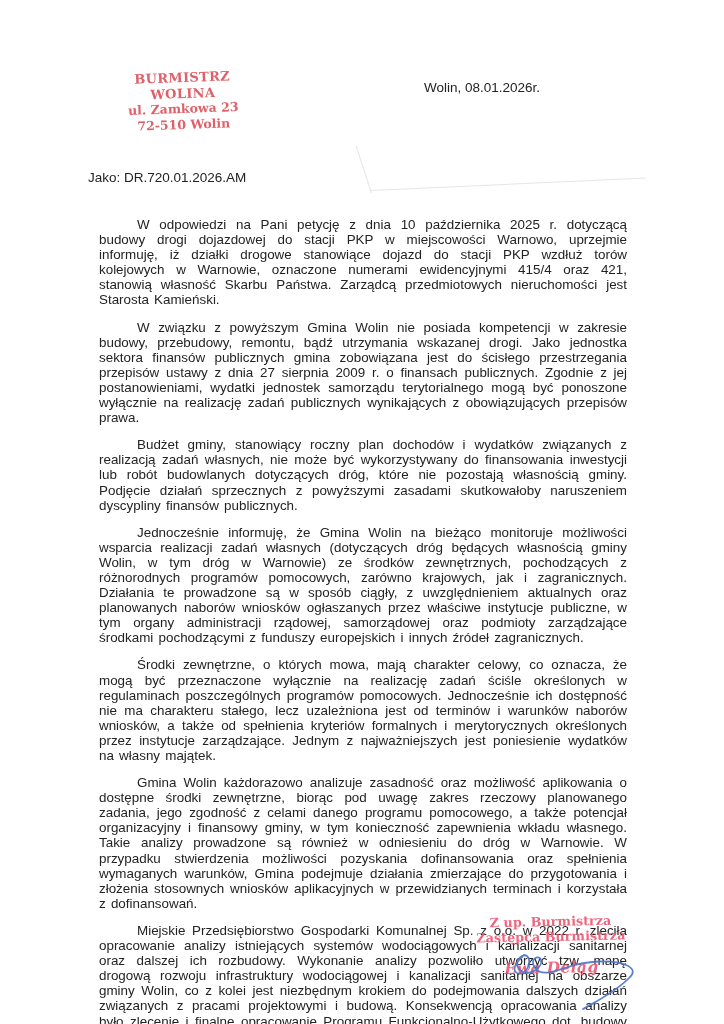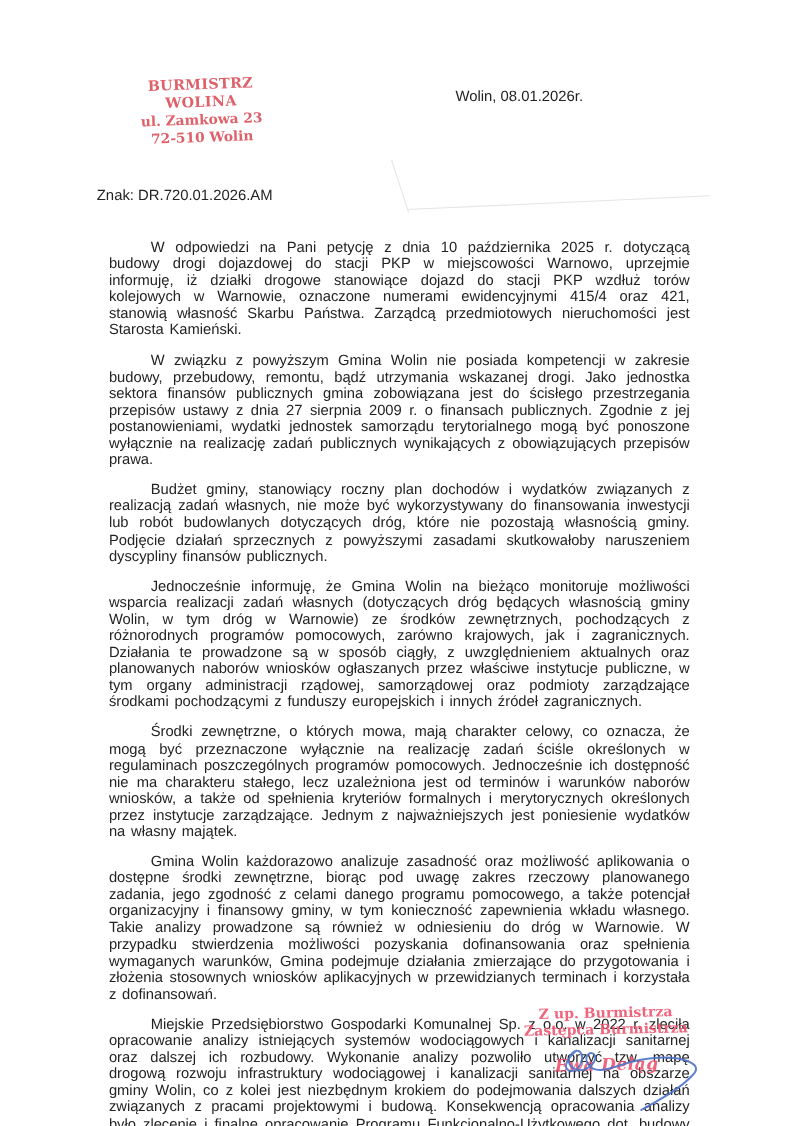--- a/index.html
+++ b/index.html
@@ -19,21 +19,21 @@
     font-family:"DejaVu Serif",serif;
     font-weight:bold;
     transform:rotate(-2deg);
     opacity:.93;
     line-height:15.5px;
   }
   .stamp-header .l1{font-size:13px;letter-spacing:.3px;}
   .stamp-header .l2,.stamp-header .l3{font-size:12.5px;}
   
   .date-line{
-    position:absolute;left:414px;top:80px;
+    position:absolute;left:424px;top:80px;
     font-size:13.5px;
   }
   .ref-line{
     position:absolute;left:88px;top:170px;
     font-size:13.5px;
   }
   
   .body-text{
     position:absolute;left:87px;top:205px;width:552px;
     font-size:13.4px;
@@ -82,21 +82,21 @@
 <div class="page">
 
   <div class="stamp-header" style="color:#dc545e;">
     <div class="l1">BURMISTRZ WOLINA</div>
     <div class="l2">ul. Zamkowa 23</div>
     <div class="l3">72-510 Wolin</div>
   </div>
 
   <div class="date-line">Wolin, 08.01.2026r.</div>
 
-  <div class="ref-line">Znak: DR.720.01.2026.AM</div>
+  <div class="ref-line">Jako: DR.720.01.2026.AM</div>
 
   <div class="crease crease-a"></div>
   <div class="crease crease-b"></div>
 
   <div class="body-text">
     <p>W odpowiedzi na Pani petycję z dnia 10 października 2025 r. dotyczącą budowy drogi dojazdowej do stacji PKP w miejscowości Warnowo, uprzejmie informuję, iż działki drogowe stanowiące dojazd do stacji PKP wzdłuż torów kolejowych w Warnowie, oznaczone numerami ewidencyjnymi 415/4 oraz 421, stanowią własność Skarbu Państwa. Zarządcą przedmiotowych nieruchomości jest Starosta Kamieński.</p>
     <p>W związku z powyższym Gmina Wolin nie posiada kompetencji w zakresie budowy, przebudowy, remontu, bądź utrzymania wskazanej drogi. Jako jednostka sektora finansów publicznych gmina zobowiązana jest do ścisłego przestrzegania przepisów ustawy z dnia 27 sierpnia 2009 r. o finansach publicznych. Zgodnie z jej postanowieniami, wydatki jednostek samorządu terytorialnego mogą być ponoszone wyłącznie na realizację zadań publicznych wynikających z obowiązujących przepisów prawa.</p>
     <p>Budżet gminy, stanowiący roczny plan dochodów i wydatków związanych z realizacją zadań własnych, nie może być wykorzystywany do finansowania inwestycji lub robót budowlanych dotyczących dróg, które nie pozostają własnością gminy. Podjęcie działań sprzecznych z powyższymi zasadami skutkowałoby naruszeniem dyscypliny finansów publicznych.</p>
     <p>Jednocześnie informuję, że Gmina Wolin na bieżąco monitoruje możliwości wsparcia realizacji zadań własnych (dotyczących dróg będących własnością gminy Wolin, w tym dróg w Warnowie) ze środków zewnętrznych, pochodzących z różnorodnych programów pomocowych, zarówno krajowych, jak i zagranicznych. Działania te prowadzone są w sposób ciągły, z uwzględnieniem aktualnych oraz planowanych naborów wniosków ogłaszanych przez właściwe instytucje publiczne, w tym organy administracji rządowej, samorządowej oraz podmioty zarządzające środkami pochodzącymi z funduszy europejskich i innych źródeł zagranicznych.</p>
     <p>Środki zewnętrzne, o których mowa, mają charakter celowy, co oznacza, że mogą być przeznaczone wyłącznie na realizację zadań ściśle określonych w regulaminach poszczególnych programów pomocowych. Jednocześnie ich dostępność nie ma charakteru stałego, lecz uzależniona jest od terminów i warunków naborów wniosków, a także od spełnienia kryteriów formalnych i merytorycznych określonych przez instytucje zarządzające. Jednym z najważniejszych jest poniesienie wydatków na własny majątek.</p>

